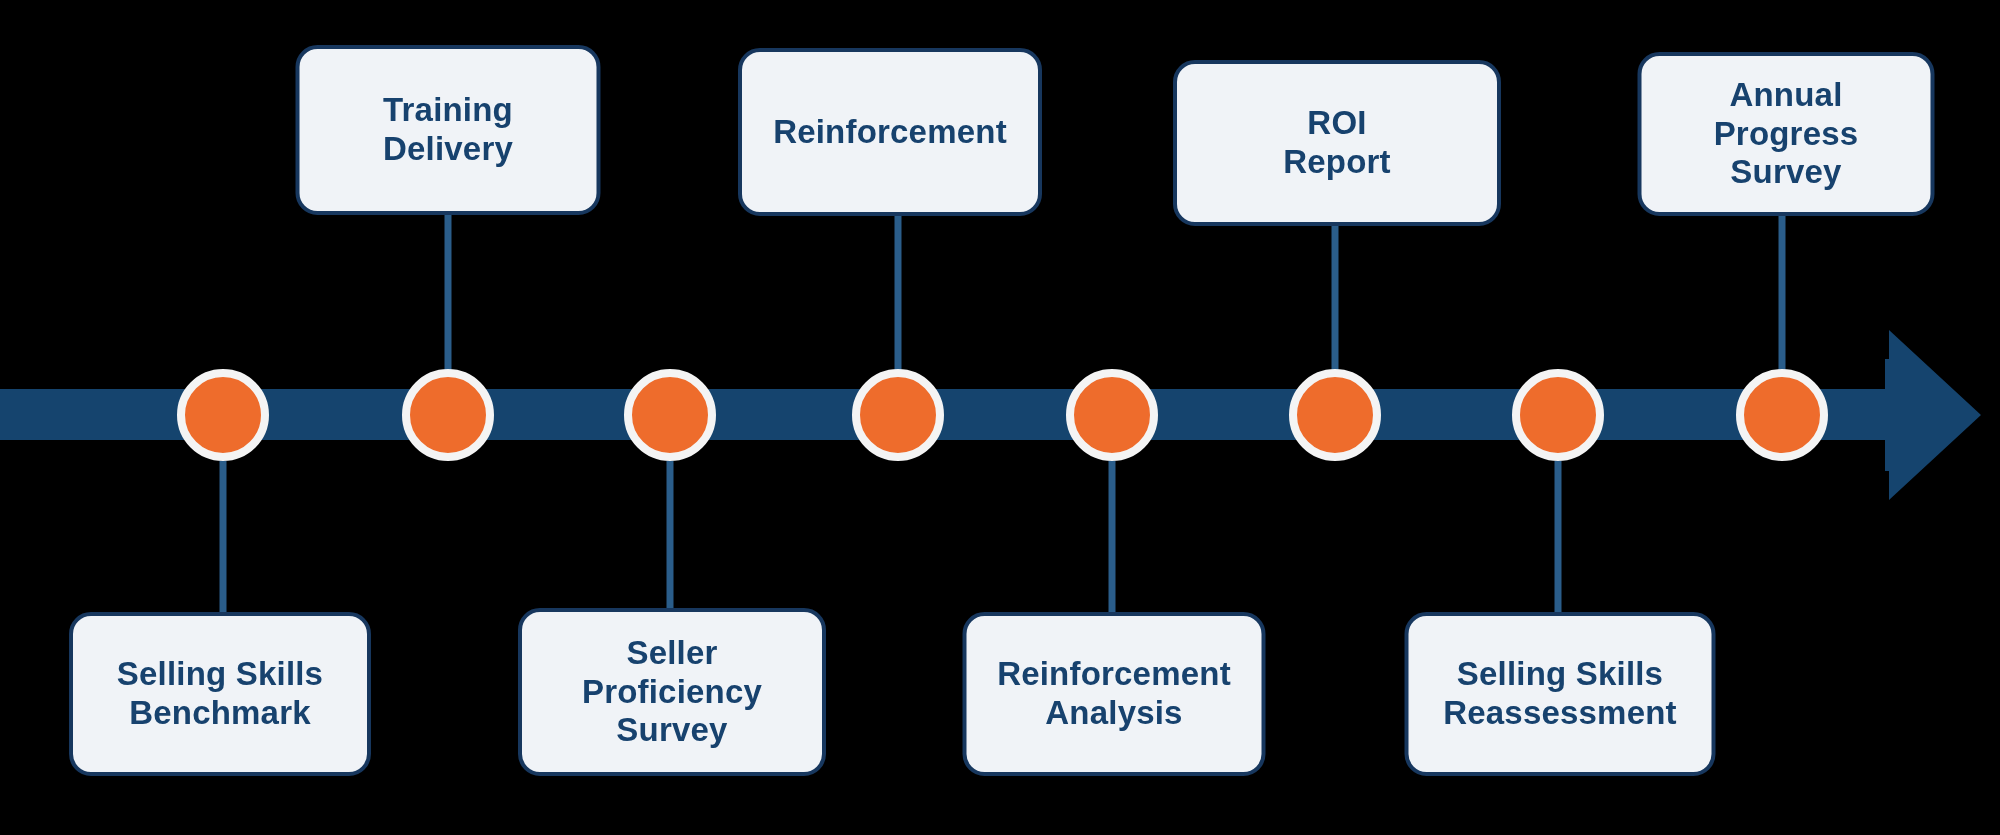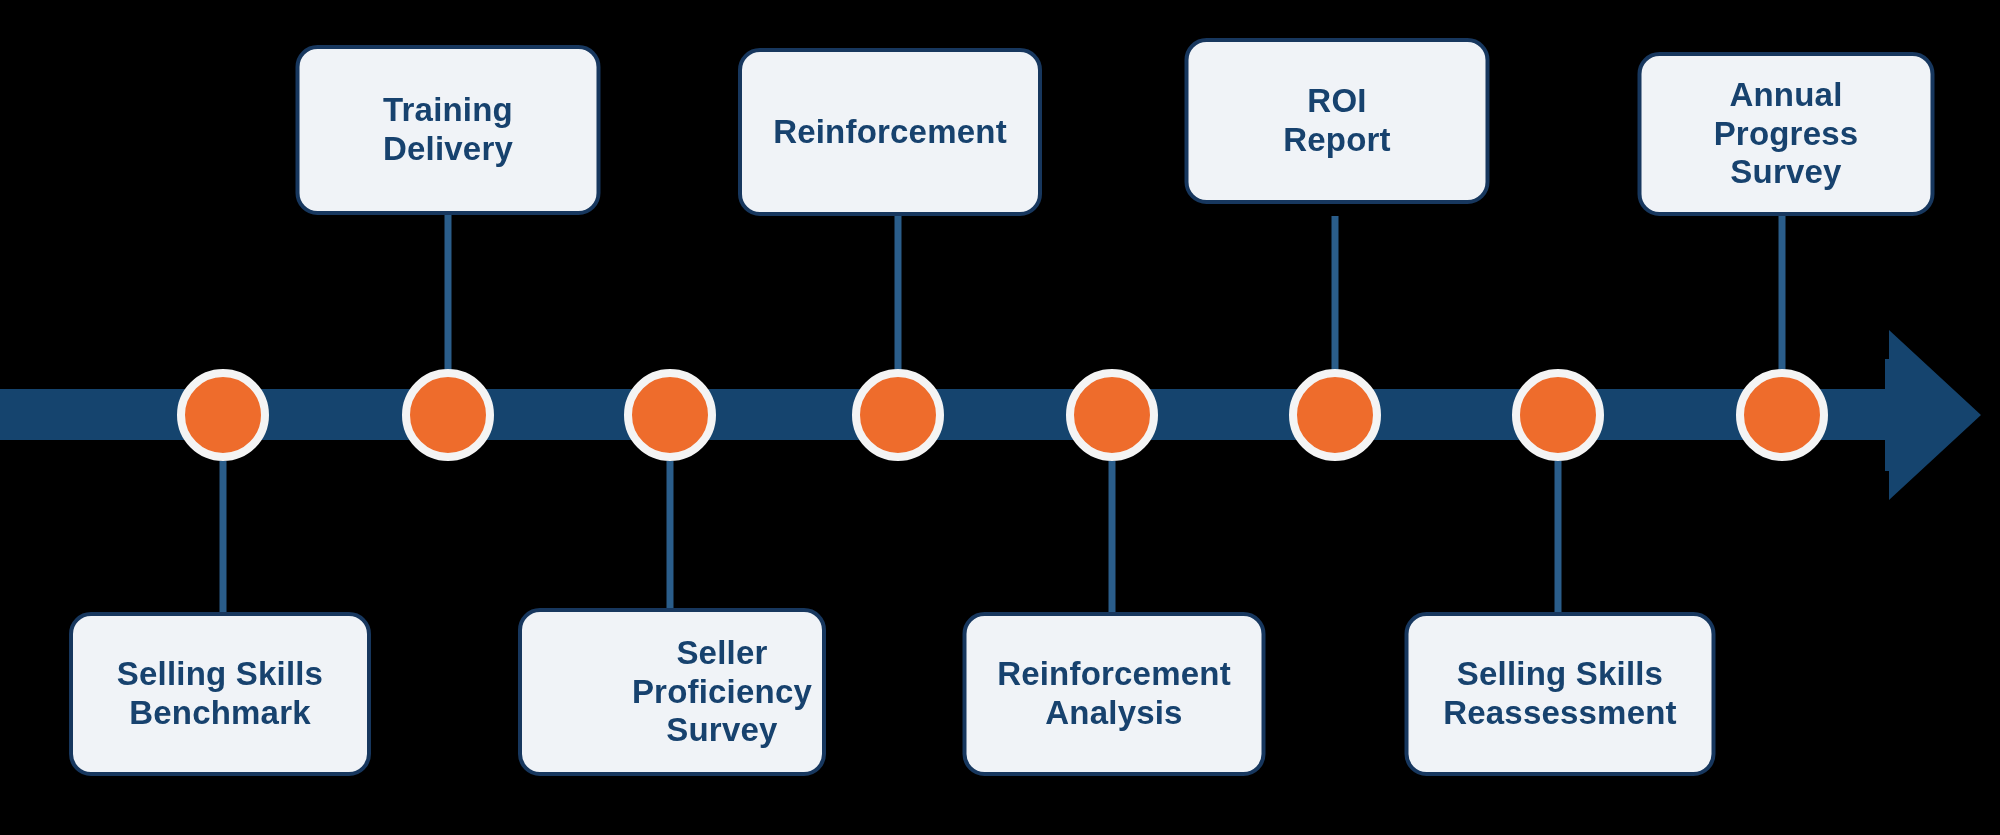--- a/index.html
+++ b/index.html
@@ -112,33 +112,33 @@
 
   <div id="boxes">
       <div class="label-box" style="left: 220px; top: 612px; width: 302px; height: 164px;">
         <span class="txt">Selling Skills
 Benchmark</span>
       </div>
       <div class="label-box" style="left: 448px; top: 45px; width: 305px; height: 170px;">
         <span class="txt">Training
 Delivery</span>
       </div>
-      <div class="label-box" style="left: 672px; top: 608px; width: 308px; height: 168px; justify-content: flex-end;">
+      <div class="label-box" style="left: 672px; top: 608px; width: 308px; height: 168px;">
         <span class="txt">Seller
 Proficiency
 Survey</span>
       </div>
       <div class="label-box" style="left: 890px; top: 48px; width: 304px; height: 168px;">
         <span class="txt">Reinforcement</span>
       </div>
       <div class="label-box" style="left: 1114px; top: 612px; width: 303px; height: 164px;">
         <span class="txt">Reinforcement
 Analysis</span>
       </div>
-      <div class="label-box" style="left: 1337px; top: 38px; width: 305px; height: 166px;">
+      <div class="label-box" style="left: 1337px; top: 60px; width: 328px; height: 166px;">
         <span class="txt">ROI
 Report</span>
       </div>
       <div class="label-box" style="left: 1560px; top: 612px; width: 311px; height: 164px;">
         <span class="txt">Selling Skills
 Reassessment</span>
       </div>
       <div class="label-box" style="left: 1786px; top: 52px; width: 297px; height: 164px;">
         <span class="txt">Annual
 Progress

